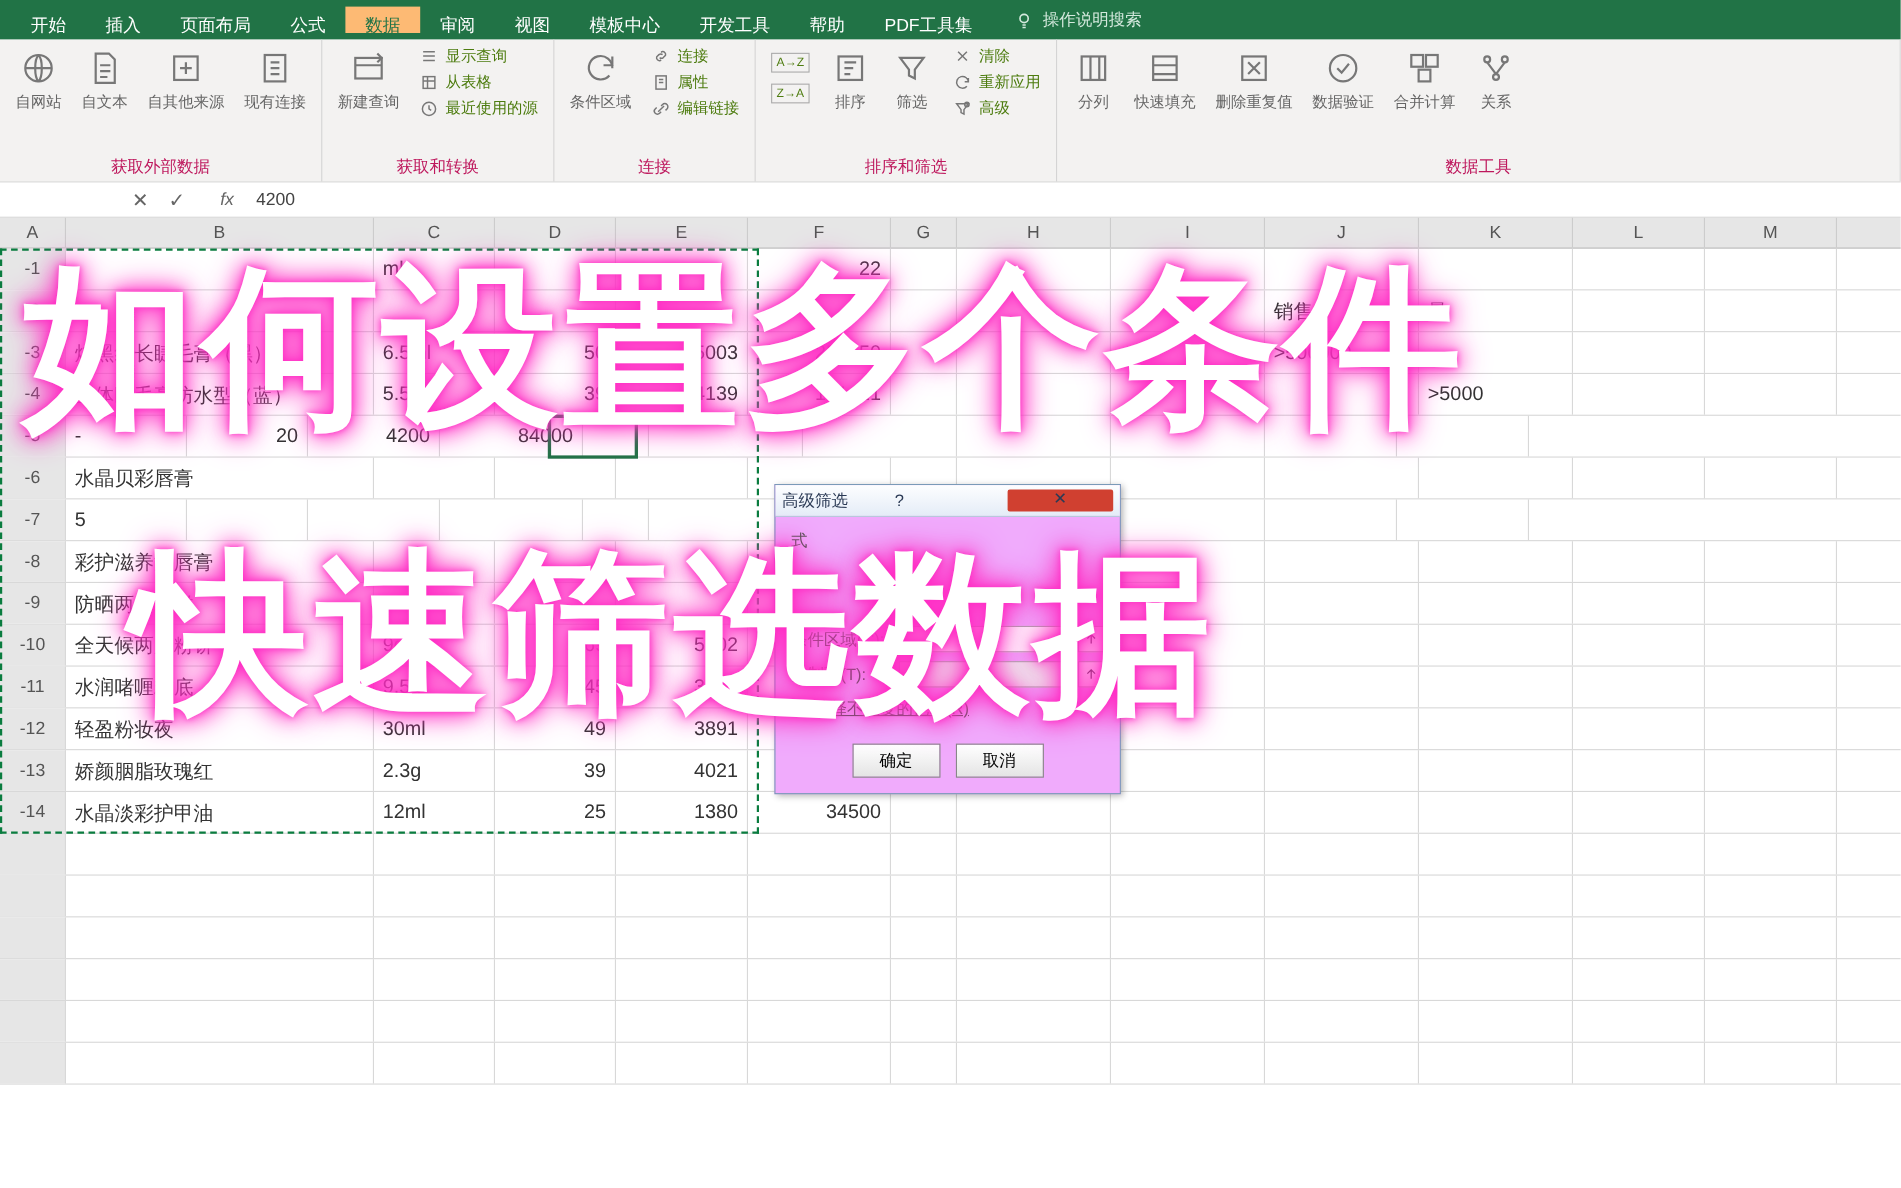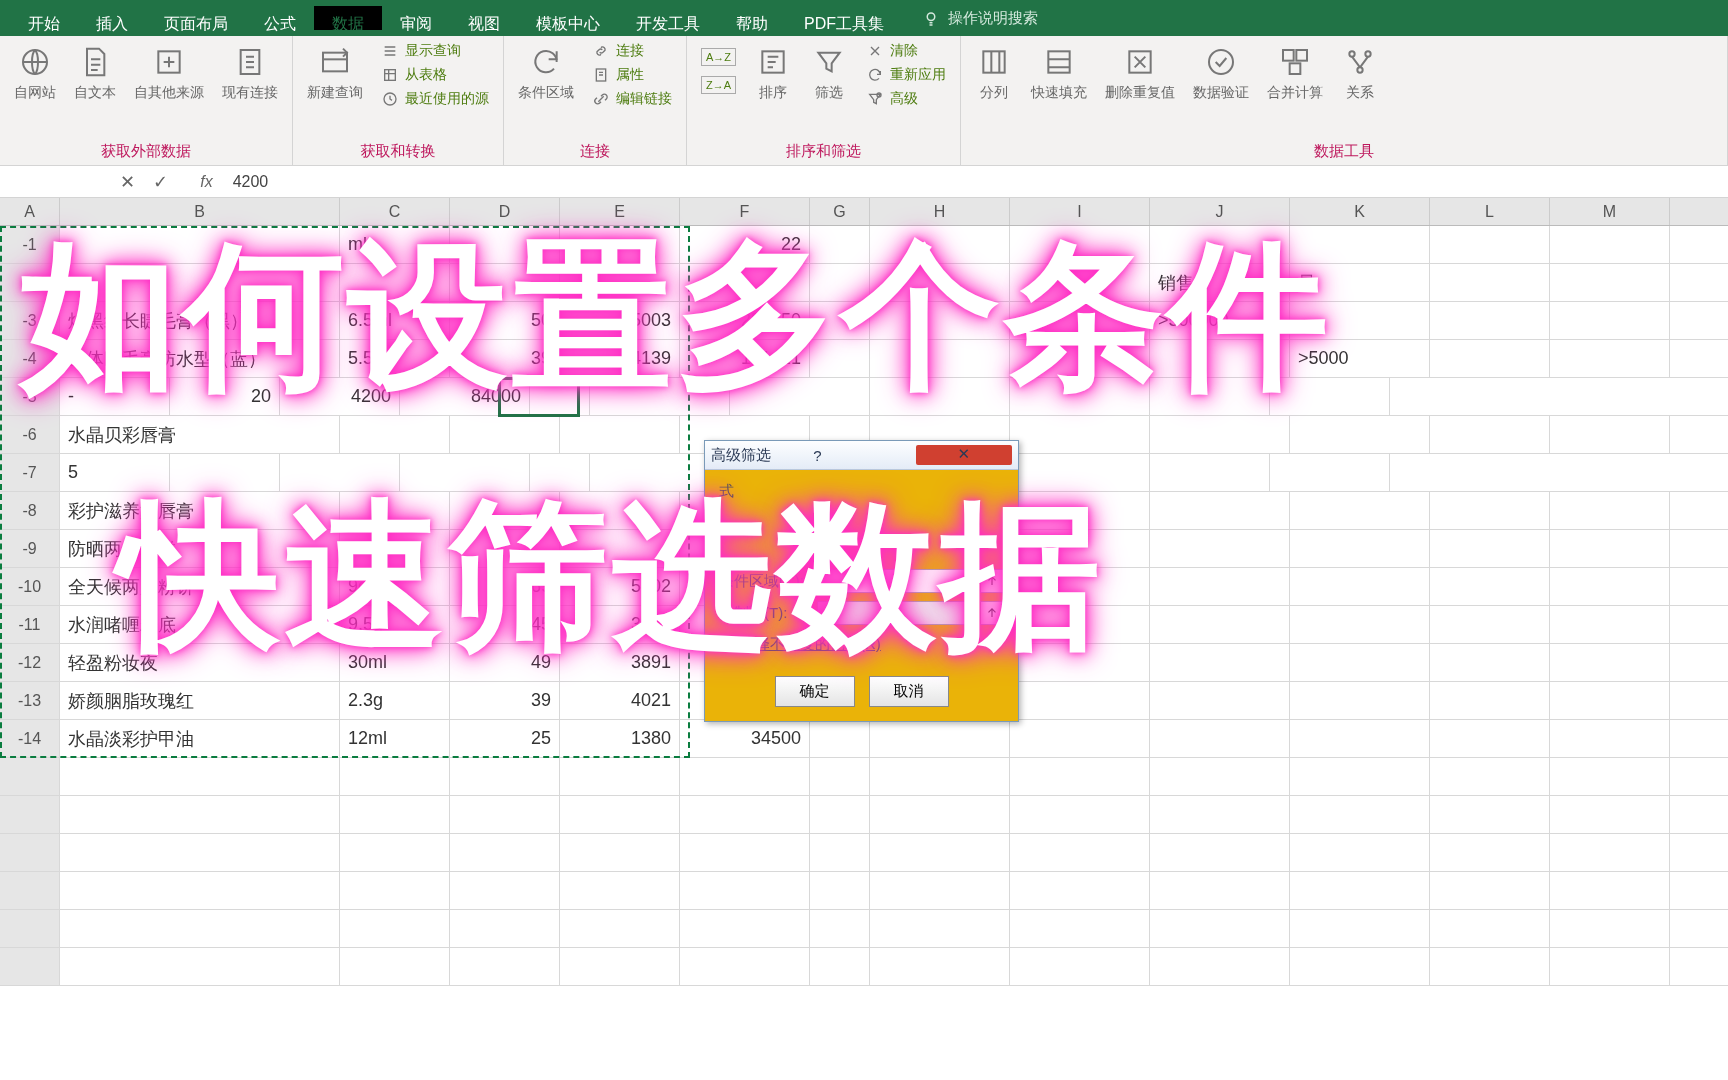--- a/index.html
+++ b/index.html
@@ -1,21 +1,21 @@
 <!DOCTYPE html>
 <html><head>
 <meta charset="utf-8">
 <style>
 * { margin: 0; padding: 0; box-sizing: border-box; font-family: "Microsoft YaHei", SimSun, sans-serif; }
 body { background: #fff; width: 1728px; height: 1080px; overflow: hidden; position: relative; }
 
 
 .menubar { background: #217346; height: 36px; display: flex; align-items: center; padding-left: 10px; }
 .menubar .tab { color: #fff; padding: 0 18px; height: 24px; line-height: 36px; font-size: 16px; cursor: pointer; }
-.menubar .tab.active { background: #000000; color: #217346; }
+.menubar .tab.active { background: #fdba74; color: #217346; }
 .menubar .search { display: flex; align-items: flex-end; margin-left: 20px; color: #d4e9dd; font-size: 15px; }
 .menubar .bulb { margin-right: 8px; }
 
 
 .ribbon { background: #f3f2f1; height: 130px; display: flex; border-bottom: 1px solid #d4d4d4; }
 .ribbon-group { display: flex; flex-direction: column; padding: 4px 8px 0 8px; border-right: 1px solid #d4d4d4; }
 .ribbon-group-content { display: flex; flex: 1; align-items: flex-start; gap: 6px; }
 .ribbon-group-label { text-align: center; color: #be185d; font-size: 15px; padding: 4px 0; }
 .rbtn { display: flex; flex-direction: column; align-items: center; justify-content: flex-start; padding: 4px 6px; color: #666; font-size: 14px; text-align: center; min-width: 50px; }
 .rbtn .ico { width: 36px; height: 36px; margin-bottom: 4px; display: flex; align-items: center; justify-content: center; }
@@ -41,21 +41,21 @@
 
 
 .cA { width: 60px; } .cB { width: 280px; } .cC { width: 110px; } .cD { width: 110px; }
 .cE { width: 120px; } .cF { width: 130px; } .cG { width: 60px; } .cH { width: 140px; }
 .cI { width: 140px; } .cJ { width: 140px; } .cK { width: 140px; } .cL { width: 120px; } .cM { width: 120px; }
 
 .selection-border { position: absolute; border: 2px dashed #0a7c3f; pointer-events: none; }
 .cell-sel { position: absolute; border: 3px solid #217346; background: rgba(255,255,255,0.0); pointer-events: none; }
 
 
-.dialog { position: absolute; left: 704px; top: 440px; width: 315px; background: #eab308; border: 1px solid #7a9ab8; box-shadow: 2px 2px 6px rgba(0,0,0,.3); font-size: 15px; }
+.dialog { position: absolute; left: 704px; top: 440px; width: 315px; background: #f0abfc; border: 1px solid #7a9ab8; box-shadow: 2px 2px 6px rgba(0,0,0,.3); font-size: 15px; }
 .dlg-title { background: linear-gradient(#fdfeff,#e4ecf7); display: flex; align-items: center; padding: 4px 6px; border-bottom: 1px solid #b9c8dc; }
 .dlg-title span { flex: 1; color: #2b3a55; }
 .dlg-close { background: #d04030; color: #fff; width: 30px; height: 20px; text-align: center; line-height: 18px; border-radius: 2px; margin-left: 6px; cursor: pointer; }
 .dlg-help { color: #555; margin-left: 6px; }
 .dlg-body { padding: 12px 14px; color: #555; }
 .dlg-row-field { display: flex; align-items: center; margin: 8px 0; gap: 8px; }
 .dlg-row-field label { width: 90px; }
 .dlg-input { flex: 1; border: 1px solid #aaa; height: 24px; background: #fff; }
 .ref-btn { width: 24px; height: 24px; border: 1px solid #aaa; background: #fff; display: flex; align-items: center; justify-content: center; }
 .dlg-check { display: flex; align-items: center; gap: 8px; margin-top: 10px; text-decoration: underline; }

